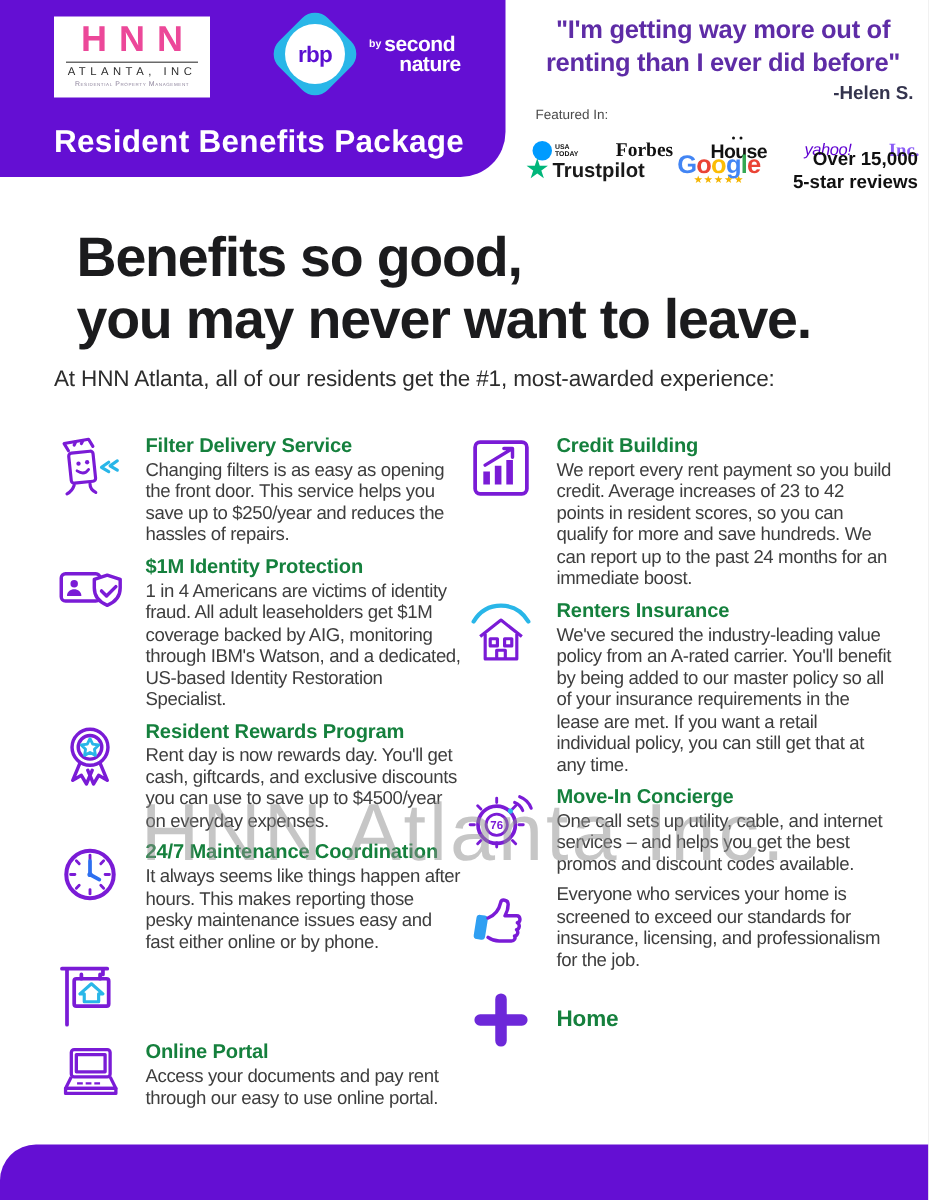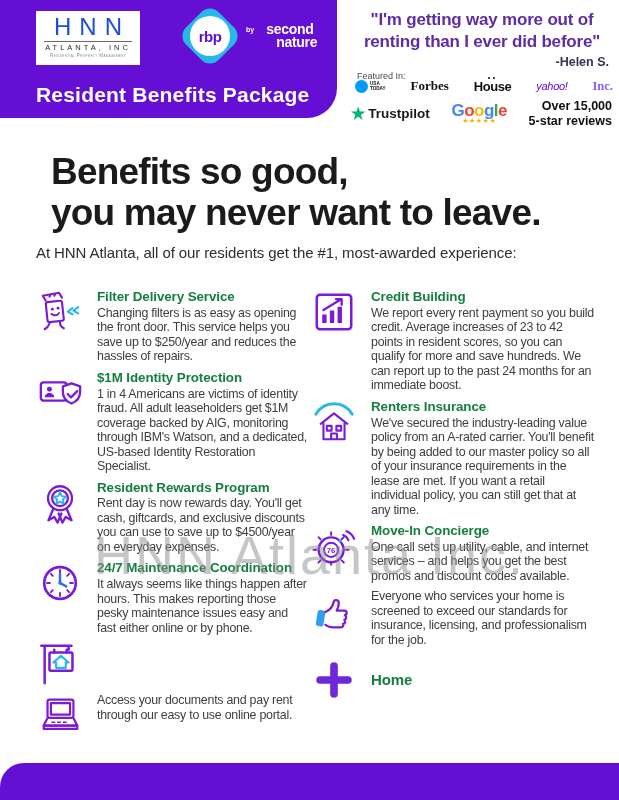--- a/index.html
+++ b/index.html
@@ -4,44 +4,44 @@
 <style>
   html,body{margin:0;padding:0;background:#e8e8e8;}
   .page{position:relative;width:619px;height:800px;background:#ffffff;overflow:hidden;
         font-family:"Liberation Sans",sans-serif;color:#1b1b1d;margin:0 auto;}
 
   
   .banner{position:absolute;left:0;top:0;width:337px;height:118px;background:var(--purple,#640fd3);
           border-radius:0 0 30px 0;}
   .hnn-logo{position:absolute;left:36px;top:11px;width:104px;height:54px;background:#fff;
             text-align:center;padding-top:5px;box-sizing:border-box;}
-  .hnn-name{font-size:24px;line-height:0.9;letter-spacing:8px;padding-left:8px;color:#1d4ed8;font-weight:400;}
+  .hnn-name{font-size:24px;line-height:0.9;letter-spacing:8px;padding-left:8px;color:#ec4899;font-weight:700;}
   .hnn-sub{font-size:7.5px;letter-spacing:3px;color:#2a2a2a;border-top:1.2px solid #6a6a6a;
            margin:3px 8px 0;padding-top:1.5px;}
   .hnn-tag{font-size:4.6px;color:#8d839b;letter-spacing:.4px;margin-top:1px;font-variant:small-caps;}
   .rbp{position:absolute;left:181px;top:7px;display:flex;align-items:center;}
   .rbp-diamond{width:46px;height:46px;background:var(--cyan,#29b6e8);border-radius:12px;
                transform:rotate(45deg);display:flex;align-items:center;justify-content:center;margin:6px;}
   .rbp-circle{width:40px;height:40px;background:#fff;border-radius:50%;transform:rotate(-45deg);
               display:flex;align-items:center;justify-content:center;font-weight:800;font-size:15px;
               color:#5b0fd1;letter-spacing:-.5px;}
-  .sn{margin-left:7px;color:#fff;display:flex;gap:12px;}
+  .sn{margin-left:7px;color:#fff;display:flex;gap:2px;}
   .sn-by{font-size:7px;margin-top:3px;font-weight:700;}
   .sn-main{font-weight:800;font-size:14px;line-height:.92;letter-spacing:-.3px;}
   .sn-main span{display:block;}
   .sn-l2{margin-left:10px;}
   .banner-title{position:absolute;left:36px;top:83px;font-size:21px;font-weight:800;color:#fff;letter-spacing:.2px;}
 
   
   .quote{position:absolute;left:349px;top:9px;width:266px;text-align:center;font-weight:700;
          font-size:17px;line-height:1.28;color:var(--quote_purple,#5e2ca6);letter-spacing:-.2px;}
   .attribution{position:absolute;left:349px;top:55px;width:260px;text-align:right;font-weight:700;
                font-size:12.5px;color:#34344e;}
   .featured-label{position:absolute;left:357px;top:71px;font-size:9px;color:#4a4a4a;}
-  .logo-row{position:absolute;left:355px;top:77px;width:258px;height:18px;display:flex;
+  .logo-row{position:absolute;left:355px;top:91px;width:258px;height:18px;display:flex;
             justify-content:space-between;align-items:center;}
   .usatoday{display:flex;align-items:center;gap:2px;}
   .usat-circle{width:13px;height:13px;border-radius:50%;background:var(--usatoday_blue,#009bff);}
   .usat-txt{display:flex;flex-direction:column;font-size:4.6px;font-weight:700;line-height:1.15;color:#111;}
   .forbes{font-family:"Liberation Serif",serif;font-weight:700;font-size:13px;color:#111;}
   .house{font-weight:800;font-size:13px;letter-spacing:-.4px;color:#111;position:relative;}
   .house i{position:absolute;left:14px;top:-2px;width:10px;height:2px;font-style:normal;}
   .house i::before,.house i::after{content:"";position:absolute;width:2px;height:2px;border-radius:50%;background:#111;top:0;}
   .house i::after{left:5px;}
   .yahoo{color:var(--yahoo_purple,#5f01d1);font-weight:400;font-style:italic;font-size:11px;letter-spacing:-.3px;}
@@ -245,20 +245,21 @@
               <g fill="none" stroke="#7a1bd6" stroke-width="2.3" stroke-linejoin="round">
                 <rect x="11" y="7" width="27" height="19" rx="2"></rect>
                 <rect x="14.5" y="10.5" width="20" height="12"></rect>
                 <path d="M11 26L7 34h35l-4-8"></path>
                 <path d="M7 34h35v3.5H7z"></path>
                 <path d="M15 30.5h4M21 30.5h4M27 30.5h4" stroke-width="1.6"></path>
               </g>
             </svg>
           </span>
     <div class="btext">
+      <div class="btitle">Online Portal</div>
       <div class="bdesc">Access your documents and pay rent through our easy to use online portal.</div>
     </div>
   </div>
 </div>
     <div class="col" id="col-right">
   <div class="benefit">
     <span class="bicon">
             <svg viewBox="0 0 48 48" width="46" height="46">
               <g fill="none" stroke="#7a1bd6">
                 <rect x="6" y="6" width="36" height="36" rx="3.5" stroke-width="2.6"></rect>

